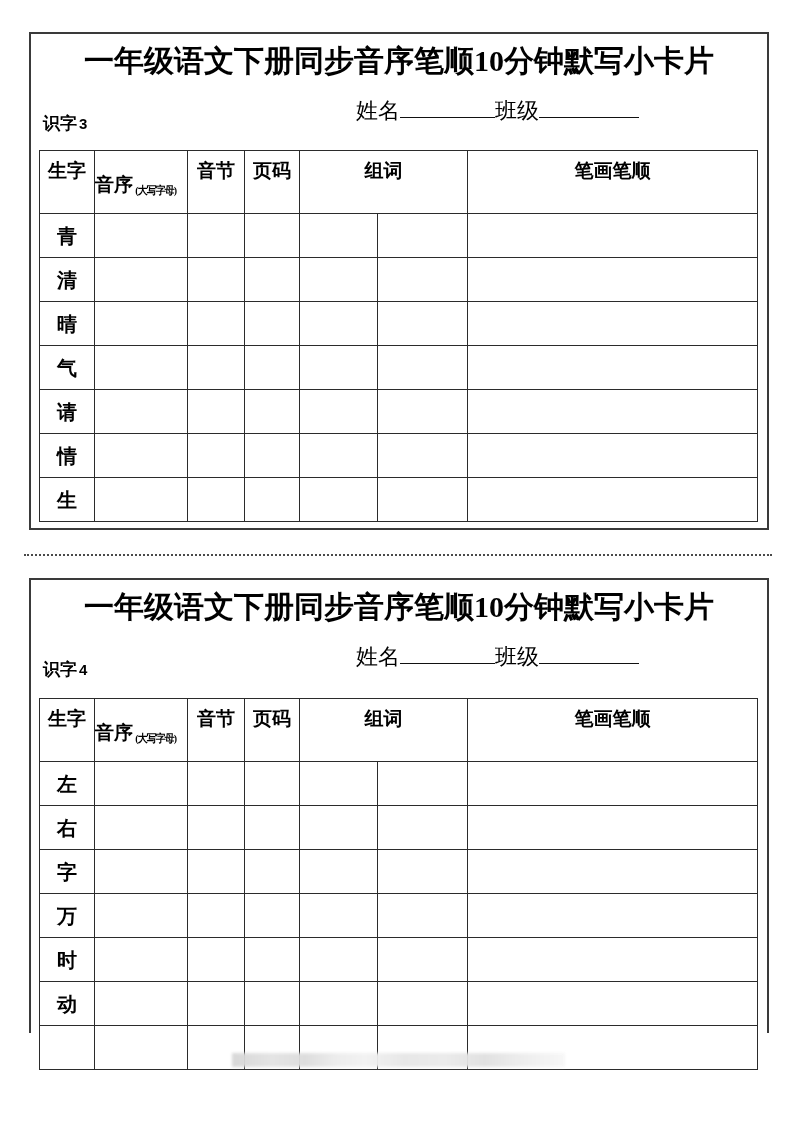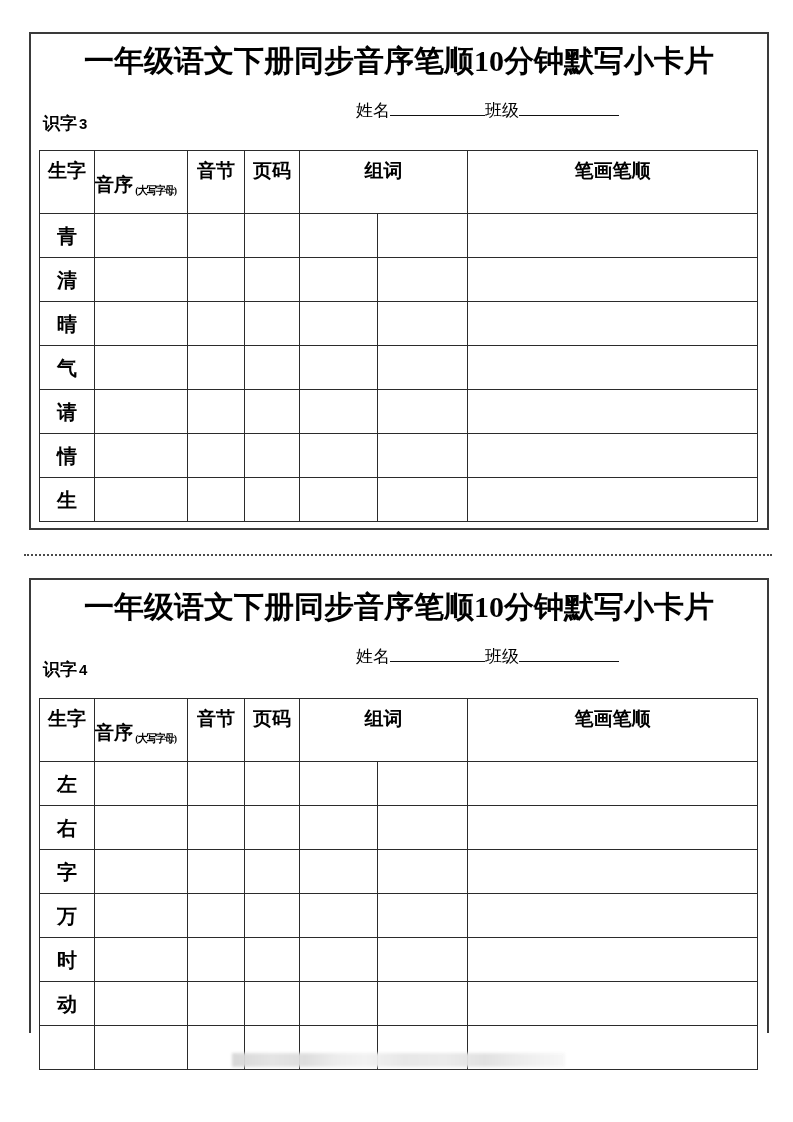--- a/index.html
+++ b/index.html
@@ -75,21 +75,21 @@
     font-family: "Liberation Sans", "DejaVu Sans", sans-serif;
     font-weight: bold;
     font-size: 15px;
     margin-left: 2px;
   }
   .name-class {
     position: absolute;
     left: 325px;
     top: 2px;
     font-family: Liberation Serif, serif;
-    font-size: 17px;
+    font-size: 22px;
     line-height: 22px;
     white-space: nowrap;
   }
   .blank-line {
     display: inline-block;
     border-bottom: 1.5px solid #111111;
     height: 15px;
     vertical-align: baseline;
   }
   .blank-name { width: 95px; }

